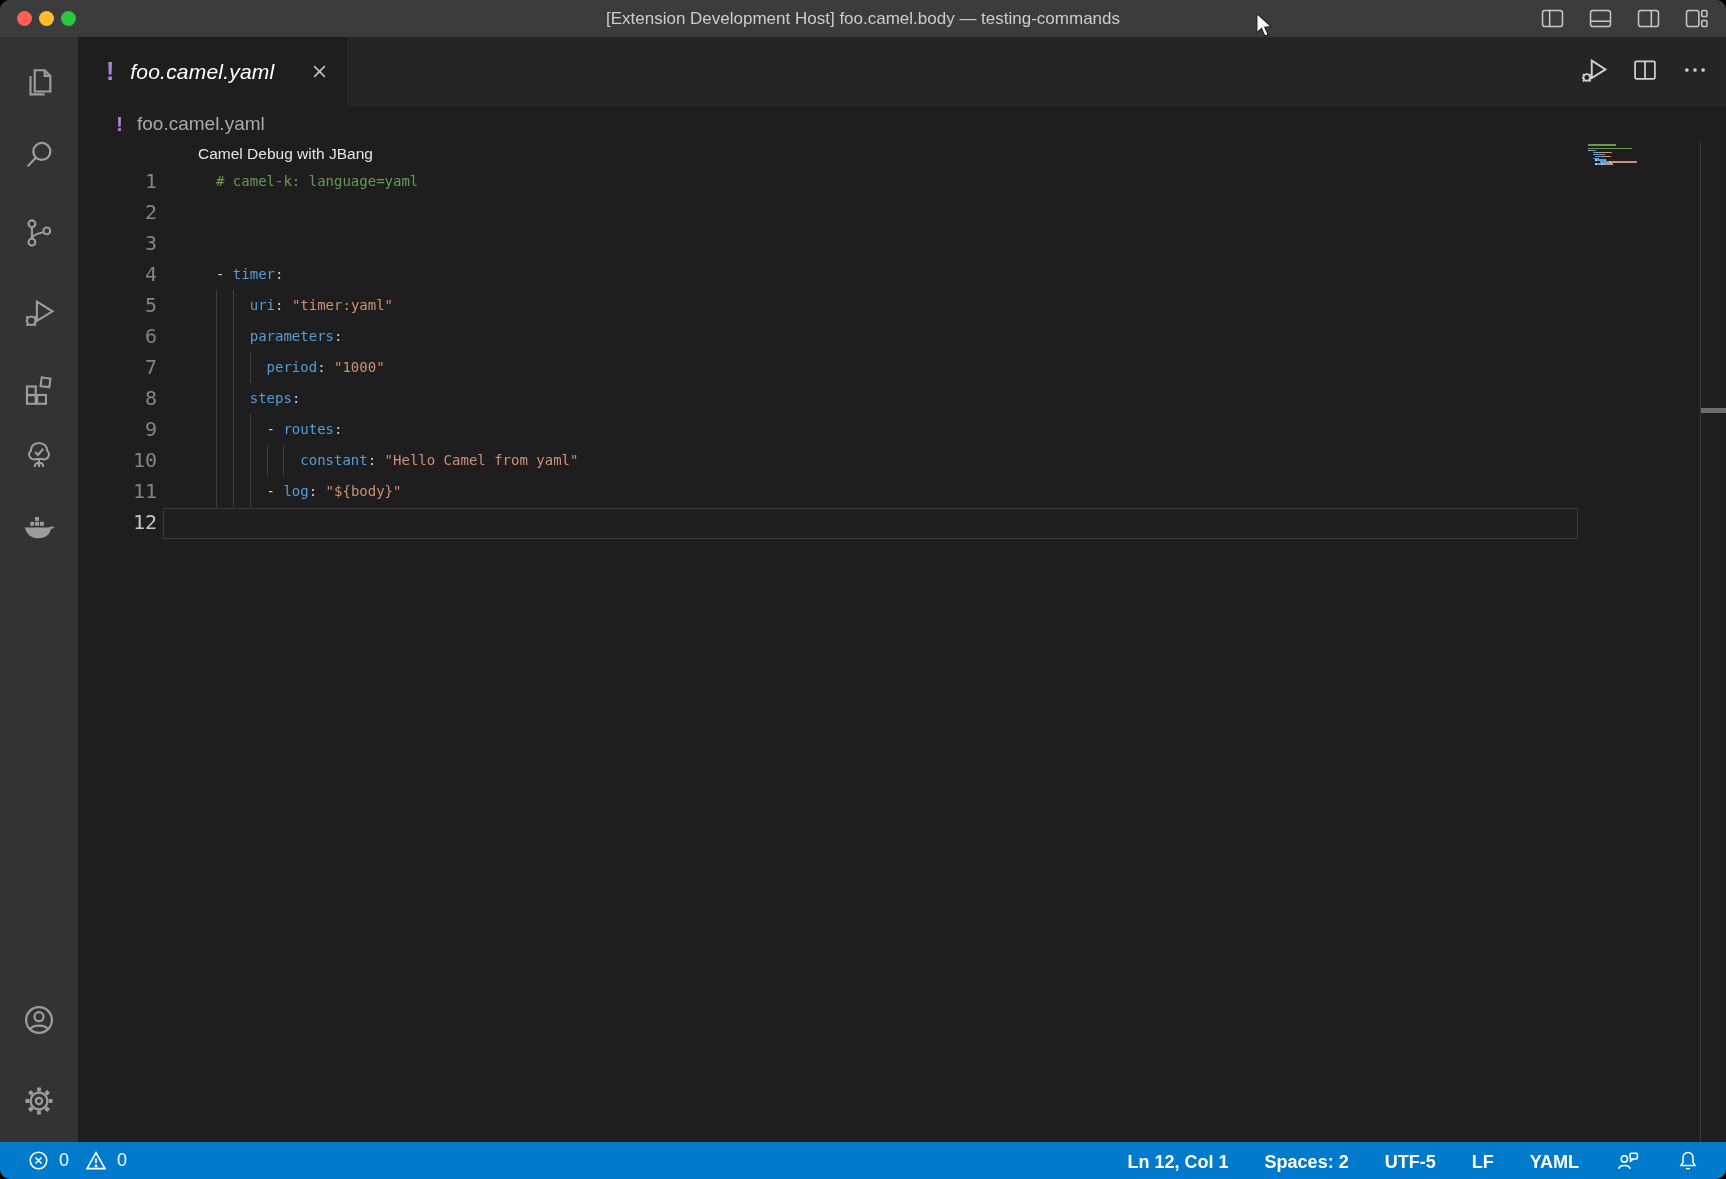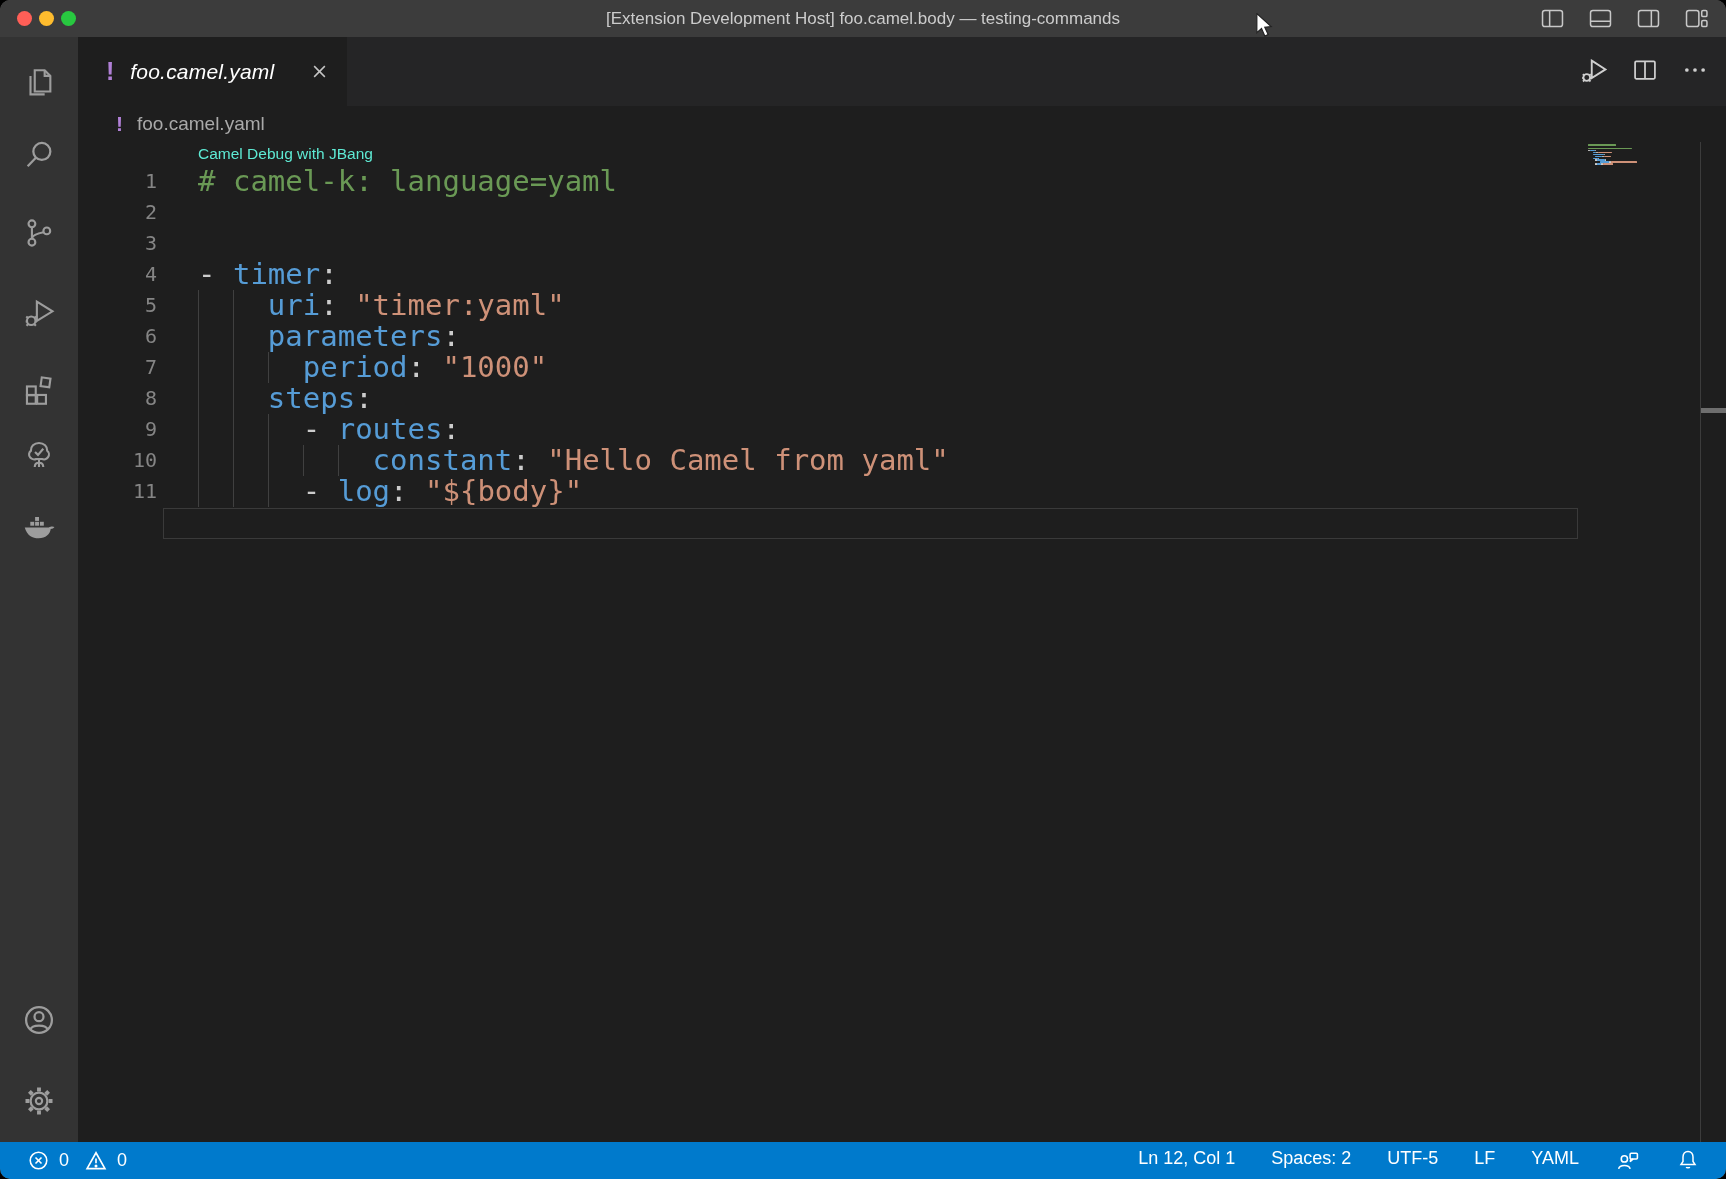--- a/index.html
+++ b/index.html
@@ -31,46 +31,46 @@
   .tab-label{color:#ffffff;font-style:italic;font-size:21px;letter-spacing:.2px;flex:1;}
   .tab-close{margin-left:10px;display:flex;align-items:center;}
   .editor-actions{position:absolute;right:18px;top:0;height:69px;display:flex;align-items:center;gap:23px;}
   
   .breadcrumbs{position:absolute;left:78px;top:106px;width:1648px;height:36px;background:#1e1e1e;
     display:flex;align-items:center;padding-left:38px;}
   .bc-bang{color:#b180d7;font-weight:bold;font-size:21px;margin-right:14px;}
   .bc-label{color:#a9a9a9;font-size:19px;}
   
   .editor{position:absolute;left:78px;top:142px;width:1648px;height:1000px;background:#1e1e1e;}
-  .codelens{position:absolute;left:120px;top:0;height:24px;line-height:24px;color:#5eead4;
+  .codelens{position:absolute;left:120px;top:0;height:24px;line-height:24px;color:#e5e5e5;
     font-size:15.5px;cursor:pointer;}
   .code-lines{position:absolute;left:0;top:24px;width:1580px;}
   .row{display:flex;height:31px;font-family:"DejaVu Sans Mono","Liberation Mono",monospace;}
   .ln{width:79px;text-align:right;color:#858585;font-size:20px;line-height:31px;flex:none;cursor:pointer;}
   .ln.active{color:#c6c6c6;}
-  .lc{position:relative;margin-left:41px;white-space:pre;font-size:29px;line-height:31px;cursor:text;}
+  .lc{position:relative;margin-left:59px;white-space:pre;font-size:14px;line-height:31px;cursor:text;}
   .guide{position:absolute;top:0;width:1px;height:31px;background:#404040;}
   .tk-comment{color:#6a9955;}
   .tk-key{color:#569cd6;}
   .tk-punct{color:#cccccc;}
   .tk-str{color:#ce9178;}
   .current-line{position:absolute;left:85px;top:365.5px;width:1415px;height:31px;
     border:1px solid #3a3a3a;}
   
   .minimap{position:absolute;left:1502px;top:0;width:120px;height:1000px;cursor:pointer;}
   .mm-row{position:absolute;height:1.6px;}
   .mm-seg{position:absolute;top:0;height:1.6px;border-radius:.5px;}
   .scrollbar{position:absolute;left:1622px;top:0;width:26px;height:1000px;border-left:1px solid #3c3c3c;cursor:pointer;}
   .sb-tick{position:absolute;left:0;top:266px;width:26px;height:5px;background:#6e6e6e;}
   
   .statusbar{position:absolute;left:0;top:1142px;width:1726px;height:37px;background:#007acc;
     border-radius:0 0 10px 10px;display:flex;align-items:center;color:#ffffff;font-size:18px;}
   .sb-left{display:flex;align-items:center;gap:10px;margin-left:28px;cursor:pointer;}
   .sb-left .val{margin-right:6px;}
-  .sb-right{display:flex;align-items:flex-start;gap:36px;margin-left:auto;margin-right:26px;}
+  .sb-right{display:flex;align-items:flex-end;gap:36px;margin-left:auto;margin-right:26px;font-weight:bold;}
   .sb-item{cursor:pointer;white-space:nowrap;}
   .sb-ico{display:flex;align-items:center;cursor:pointer;}
   
   .mouse{position:absolute;left:1252px;top:13px;pointer-events:none;}
 </style>
 </head>
 <body>
 
 <div class="window">
 
@@ -277,20 +277,24 @@
           <div class="lc"><span class="guide" style="left: 0ch;"></span><span class="guide" style="left: 2ch;"></span><span class="guide" style="left: 4ch;"></span><span>      <span class="tk-punct">- </span><span class="tk-key">routes</span><span class="tk-punct">:</span></span></div>
         </div>
         <div class="row">
           <div class="ln">10</div>
           <div class="lc"><span class="guide" style="left: 0ch;"></span><span class="guide" style="left: 2ch;"></span><span class="guide" style="left: 4ch;"></span><span class="guide" style="left: 6ch;"></span><span class="guide" style="left: 8ch;"></span><span>          <span class="tk-key">constant</span><span class="tk-punct">: </span><span class="tk-str">"Hello Camel from yaml"</span></span></div>
         </div>
         <div class="row">
           <div class="ln">11</div>
           <div class="lc"><span class="guide" style="left: 0ch;"></span><span class="guide" style="left: 2ch;"></span><span class="guide" style="left: 4ch;"></span><span>      <span class="tk-punct">- </span><span class="tk-key">log</span><span class="tk-punct">: </span><span class="tk-str">"${body}"</span></span></div>
         </div>
+        <div class="row">
+          <div class="ln active">12</div>
+          <div class="lc"><span></span></div>
+        </div>
       </div>
     <div class="minimap" id="minimap">
         <div class="mm-row" style="top: 2px; left: 8px;">
           <span class="mm-seg" style="left: 0px; width: 27.6px; background: rgb(106, 153, 85);"></span>
         </div>
         <div class="mm-row" style="top: 5.86px; left: 8px;">
           <span class="mm-seg" style="left: 0px; width: 43.7px; background: rgb(106, 153, 85);"></span>
         </div>
         <div class="mm-row" style="top: 7.79px; left: 8px;">
           <span class="mm-seg" style="left: 0px; width: 2.3px; background: rgb(204, 204, 204);"></span>

